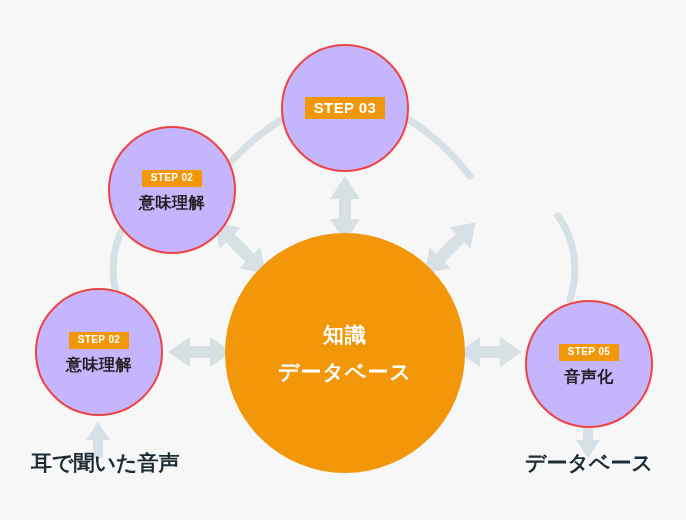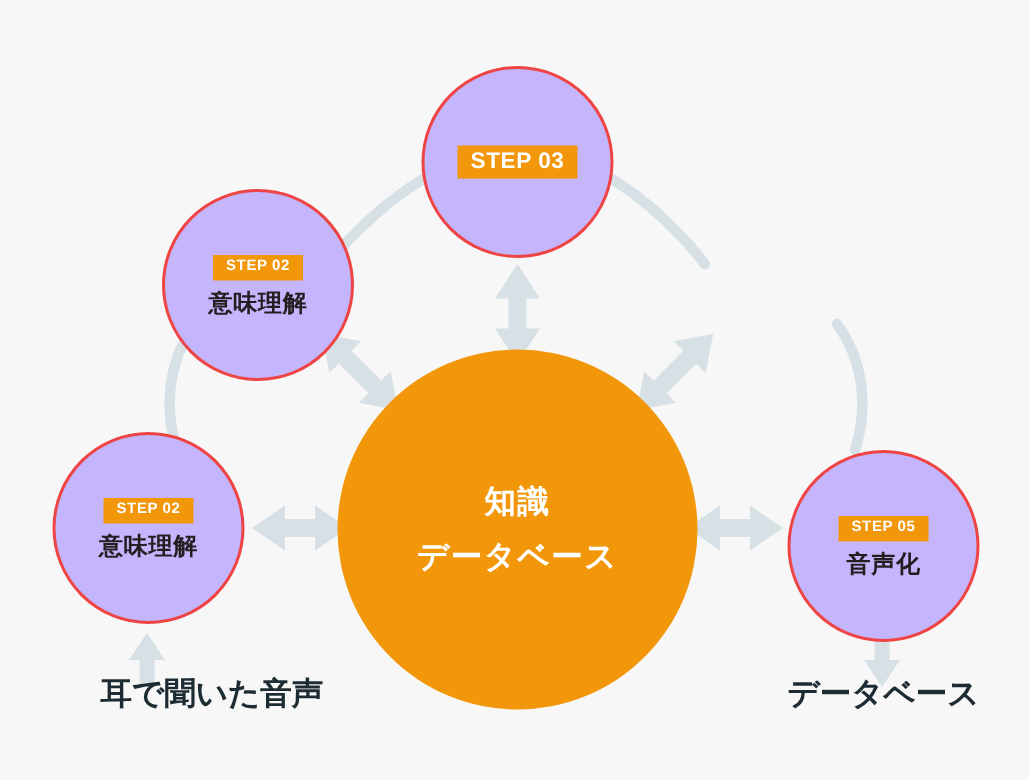--- a/index.html
+++ b/index.html
@@ -97,21 +97,21 @@
   
   .terminal-caption {
     position: absolute;
     font-size: 21px;
     font-weight: bold;
     color: #1d2b33;
     line-height: 1;
     white-space: nowrap;
     z-index: 6;
   }
-  #caption-input  { left: 31px;  top: 452px; margin-left: 36px; }
+  #caption-input  { left: 31px;  top: 452px; }
   #caption-output { left: 525px; top: 452px; }
 </style>
 </head>
 <body>
 
 <div id="diagram-root">
 
   <svg class="layer-svg" viewBox="0 0 686 520">
     <g>
       <path d="M 118 300 C 108 268 114 238 130 216" fill="none" stroke="#d6e0e5" stroke-width="7" stroke-linecap="round"></path>

